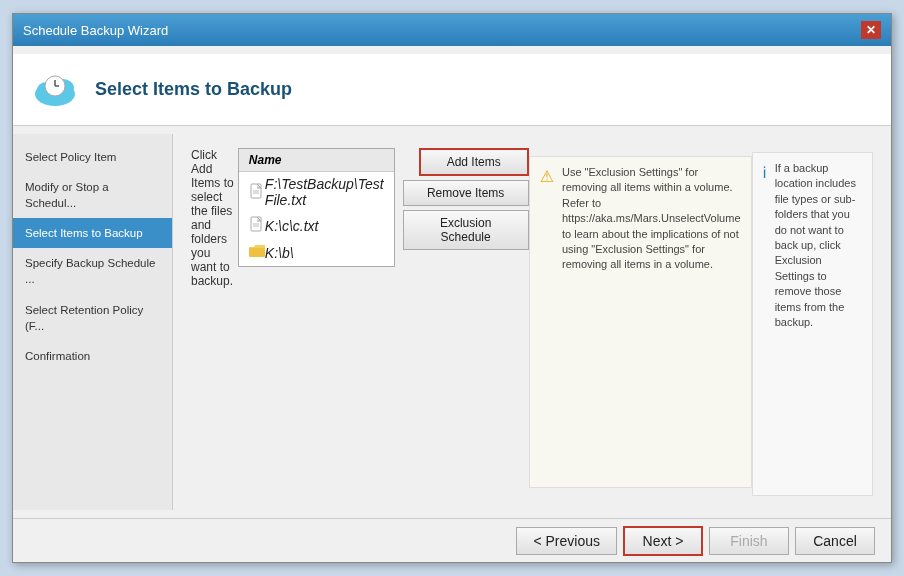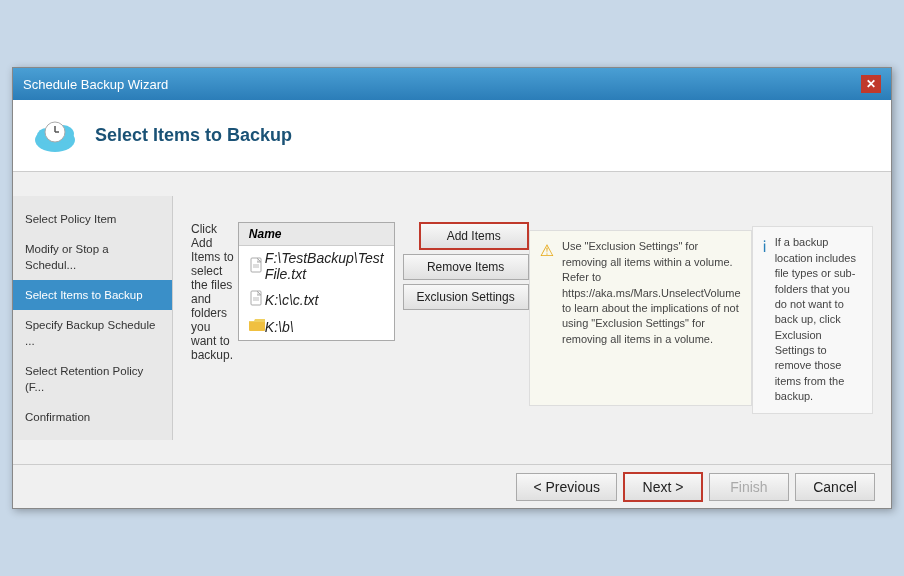--- a/index.html
+++ b/index.html
@@ -9,26 +9,27 @@
       background: #c8d8e8;
       display: flex;
       align-items: center;
       justify-content: center;
       width: 904px;
       height: 576px;
       overflow: hidden;
     }
     .window {
       width: 880px;
-      height: 442px;
+      height: 550px;
       background: #f0f0f0;
       border: 1px solid #888;
       display: flex;
       flex-direction: column;
       box-shadow: 2px 2px 8px rgba(0,0,0,0.3);
+      gap: 8px;
     }
     .title-bar {
       background: linear-gradient(to bottom, #4a9fd4, #2b7db8);
       color: white;
       padding: 6px 10px;
       display: flex;
       align-items: center;
       justify-content: space-between;
       height: 32px;
     }
@@ -65,21 +66,20 @@
     }
     .header-title {
       font-size: 18px;
       font-weight: 600;
       color: #1a5276;
     }
     .content {
       display: flex;
       flex: 1;
       overflow: hidden;
-      align-items: center;
     }
     .sidebar {
       width: 160px;
       background: #e8e8e8;
       border-right: 1px solid #ccc;
       padding: 8px 0;
       flex-shrink: 0;
     }
     .sidebar-item {
       padding: 7px 12px;
@@ -288,21 +288,21 @@
                     <rect x="0" y="4" width="16" height="10" rx="1" fill="#f0c040"></rect>
                     <path d="M0 5 L0 4 L5 4 L6 2 L16 2 L16 5 Z" fill="#f0d060"></path>
                   </svg></span>
                 <span>K:\b\</span>
               </div>
             </div>
         </div>
         <div class="buttons-right">
           <button class="btn highlighted">Add Items</button>
           <button class="btn">Remove Items</button>
-          <button class="btn">Exclusion Settings</button>
+          <button class="btn">Exclusion Schedule</button>
         </div>
       </div>
 
       <div class="warning-box">
         <span class="warning-icon">⚠</span>
         <span>Use "Exclusion Settings" for removing all items within a volume. Refer to https://aka.ms/Mars.UnselectVolume to learn about the implications of not using "Exclusion Settings" for removing all items in a volume.</span>
       </div>
 
       <div class="info-box">
         <span class="info-icon">ℹ</span>

